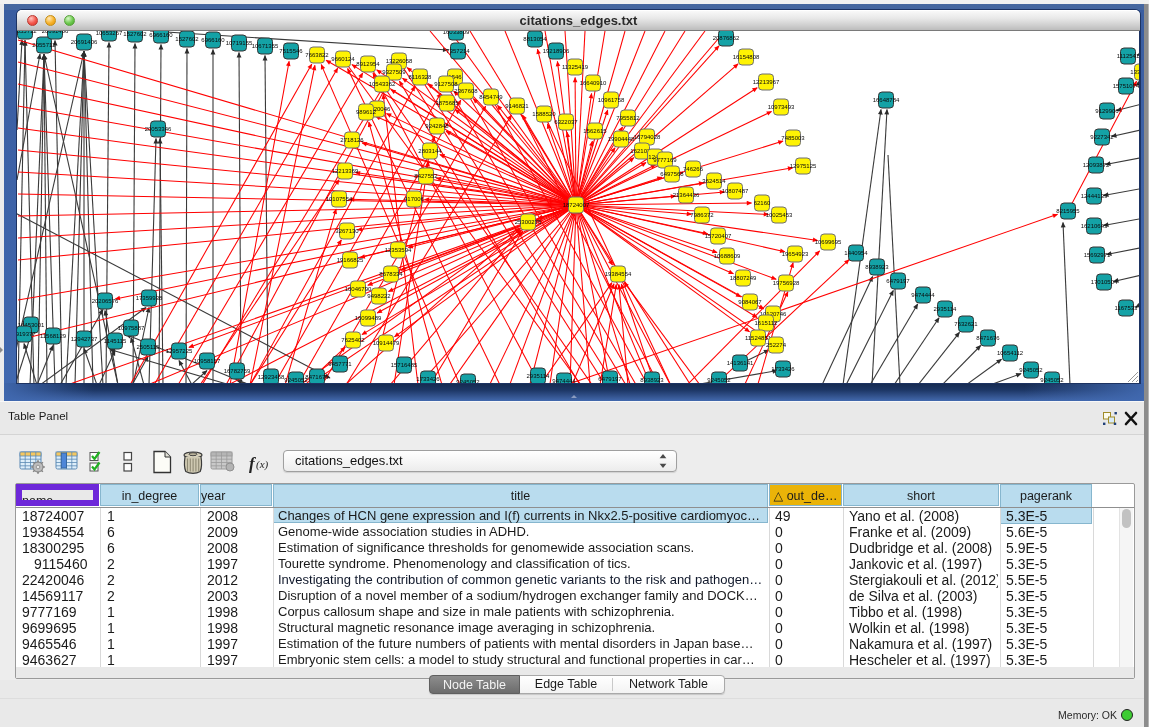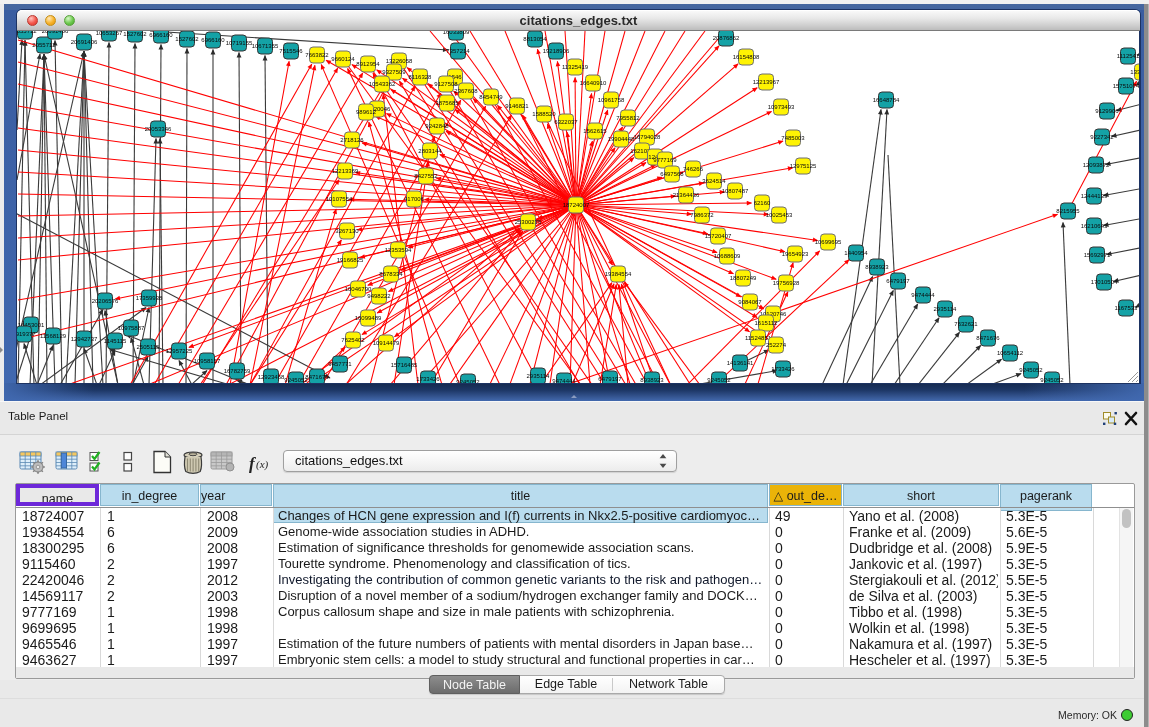--- a/index.html
+++ b/index.html
@@ -637,27 +637,27 @@
   <svg class="abs" style="left:655px;top:452px" width="16" height="18" viewBox="0 0 16 18">
     <path d="M8,2 l3.4,4.2 h-6.8 z" fill="#4a4a4a"></path>
     <path d="M8,16 l3.4,-4.2 h-6.8 z" fill="#4a4a4a"></path>
   </svg>
 
   <div class="abs" style="left:15px;top:483px;width:1120px;height:196px;border:1px solid #9a9a9a;border-radius:2px;background:#fff"></div>
   <div class="abs" style="left:16px;top:667px;width:1118px;height:11px;background:#e9e9e9"></div>
 
   <div class="abs" style="left:1119px;top:508px;width:14px;height:159px;background:#f5f5f5;border-left:1px solid #e3e3e3"></div>
   <div class="abs" style="left:1121.5px;top:509px;width:9px;height:19px;background:#c2c2c2;border-radius:5px"></div>
-  <div style="position:absolute;left:16px;top:484px;width:83px;height:22px;background:#e9e9e9;border:4px solid #6d28d9;text-align:center;font-size:12.5px;line-height:22px;color:#1b1b1b;overflow:hidden;white-space:nowrap">name</div>
+  <div style="position:absolute;left:16px;top:484px;width:83px;height:22px;background:#e9e9e9;border:6px solid #6d28d9;text-align:left;font-size:12.5px;line-height:22px;color:#1b1b1b;overflow:hidden;white-space:nowrap">name</div>
     <div style="position:absolute;left:100px;top:484px;width:99px;height:22px;background:#b9dcee;border:1px solid #86b6ce;text-align:center;font-size:12.5px;line-height:22px;color:#1b1b1b;overflow:hidden;white-space:nowrap">in_degree</div>
     <div style="position:absolute;left:200px;top:484px;width:72px;height:22px;background:#b9dcee;border:1px solid #86b6ce;font-size:12.5px;line-height:22px;color:#1b1b1b;overflow:hidden;white-space:nowrap">year</div>
     <div style="position:absolute;left:273px;top:484px;width:495px;height:39px;background:#b9dcee;border:1px solid #86b6ce;text-align:center;font-size:12.5px;line-height:22px;color:#1b1b1b;overflow:hidden;white-space:nowrap">title</div>
     <div style="position:absolute;left:769px;top:484px;width:73px;height:22px;background:#eab308;border:1px solid #86b6ce;text-align:center;font-size:12.5px;line-height:22px;color:#1b1b1b;overflow:hidden;white-space:nowrap">△ out_de…</div>
     <div style="position:absolute;left:843px;top:484px;width:156px;height:22px;background:#b9dcee;border:1px solid #86b6ce;text-align:center;font-size:12.5px;line-height:22px;color:#1b1b1b;overflow:hidden;white-space:nowrap">short</div>
-    <div style="position:absolute;left:1000px;top:484px;width:92px;height:27px;background:#b9dcee;border:1px solid #86b6ce;text-align:center;font-size:12.5px;line-height:22px;color:#1b1b1b;overflow:hidden;white-space:nowrap">pagerank</div>
+    <div style="position:absolute;left:1000px;top:484px;width:92px;height:40px;background:#b9dcee;border:1px solid #86b6ce;text-align:center;font-size:12.5px;line-height:22px;color:#1b1b1b;overflow:hidden;white-space:nowrap">pagerank</div>
     <div style="position:absolute;left:22px;top:508px;width:76px;height:16px;font-size:14px;line-height:16.5px;color:#1a1a1a;overflow:hidden;white-space:nowrap">18724007</div>
     <div style="position:absolute;left:107px;top:508px;width:92px;height:16px;font-size:14px;line-height:16.5px;color:#1a1a1a;overflow:hidden;white-space:nowrap">1</div>
     <div style="position:absolute;left:207px;top:508px;width:65px;height:16px;font-size:14px;line-height:16.5px;color:#1a1a1a;overflow:hidden;white-space:nowrap">2008</div>
     <div style="position:absolute;left:278px;top:508px;width:489px;height:16px;font-size:13px;line-height:16.5px;color:#1a1a1a;overflow:hidden;white-space:nowrap">Changes of HCN gene expression and I(f) currents in Nkx2.5-positive cardiomyoc…</div>
     <div style="position:absolute;left:775px;top:508px;width:66px;height:16px;font-size:14px;line-height:16.5px;color:#1a1a1a;overflow:hidden;white-space:nowrap">49</div>
     <div style="position:absolute;left:849px;top:508px;width:149px;height:16px;font-size:14px;line-height:16.5px;color:#1a1a1a;overflow:hidden;white-space:nowrap">Yano et al. (2008)</div>
     <div style="position:absolute;left:1006px;top:508px;width:85px;height:16px;font-size:14px;line-height:16.5px;color:#1a1a1a;overflow:hidden;white-space:nowrap">5.3E-5</div>
     <div style="position:absolute;left:22px;top:524px;width:76px;height:16px;font-size:14px;line-height:16.5px;color:#1a1a1a;overflow:hidden;white-space:nowrap">19384554</div>
     <div style="position:absolute;left:107px;top:524px;width:92px;height:16px;font-size:14px;line-height:16.5px;color:#1a1a1a;overflow:hidden;white-space:nowrap">6</div>
     <div style="position:absolute;left:207px;top:524px;width:65px;height:16px;font-size:14px;line-height:16.5px;color:#1a1a1a;overflow:hidden;white-space:nowrap">2009</div>
@@ -665,21 +665,21 @@
     <div style="position:absolute;left:775px;top:524px;width:66px;height:16px;font-size:14px;line-height:16.5px;color:#1a1a1a;overflow:hidden;white-space:nowrap">0</div>
     <div style="position:absolute;left:849px;top:524px;width:149px;height:16px;font-size:14px;line-height:16.5px;color:#1a1a1a;overflow:hidden;white-space:nowrap">Franke et al. (2009)</div>
     <div style="position:absolute;left:1006px;top:524px;width:85px;height:16px;font-size:14px;line-height:16.5px;color:#1a1a1a;overflow:hidden;white-space:nowrap">5.6E-5</div>
     <div style="position:absolute;left:22px;top:540px;width:76px;height:16px;font-size:14px;line-height:16.5px;color:#1a1a1a;overflow:hidden;white-space:nowrap">18300295</div>
     <div style="position:absolute;left:107px;top:540px;width:92px;height:16px;font-size:14px;line-height:16.5px;color:#1a1a1a;overflow:hidden;white-space:nowrap">6</div>
     <div style="position:absolute;left:207px;top:540px;width:65px;height:16px;font-size:14px;line-height:16.5px;color:#1a1a1a;overflow:hidden;white-space:nowrap">2008</div>
     <div style="position:absolute;left:278px;top:540px;width:489px;height:16px;font-size:13px;line-height:16.5px;color:#1a1a1a;overflow:hidden;white-space:nowrap">Estimation of significance thresholds for genomewide association scans.</div>
     <div style="position:absolute;left:775px;top:540px;width:66px;height:16px;font-size:14px;line-height:16.5px;color:#1a1a1a;overflow:hidden;white-space:nowrap">0</div>
     <div style="position:absolute;left:849px;top:540px;width:149px;height:16px;font-size:14px;line-height:16.5px;color:#1a1a1a;overflow:hidden;white-space:nowrap">Dudbridge et al. (2008)</div>
     <div style="position:absolute;left:1006px;top:540px;width:85px;height:16px;font-size:14px;line-height:16.5px;color:#1a1a1a;overflow:hidden;white-space:nowrap">5.9E-5</div>
-    <div style="position:absolute;left:22px;top:556px;width:76px;height:16px;font-size:14px;line-height:16.5px;color:#1a1a1a;overflow:hidden;white-space:nowrap">9115460</div>
+    <div style="position:absolute;left:34px;top:556px;width:76px;height:16px;font-size:14px;line-height:16.5px;color:#1a1a1a;overflow:hidden;white-space:nowrap">9115460</div>
     <div style="position:absolute;left:107px;top:556px;width:92px;height:16px;font-size:14px;line-height:16.5px;color:#1a1a1a;overflow:hidden;white-space:nowrap">2</div>
     <div style="position:absolute;left:207px;top:556px;width:65px;height:16px;font-size:14px;line-height:16.5px;color:#1a1a1a;overflow:hidden;white-space:nowrap">1997</div>
     <div style="position:absolute;left:278px;top:556px;width:489px;height:16px;font-size:13px;line-height:16.5px;color:#1a1a1a;overflow:hidden;white-space:nowrap">Tourette syndrome. Phenomenology and classification of tics.</div>
     <div style="position:absolute;left:775px;top:556px;width:66px;height:16px;font-size:14px;line-height:16.5px;color:#1a1a1a;overflow:hidden;white-space:nowrap">0</div>
     <div style="position:absolute;left:849px;top:556px;width:149px;height:16px;font-size:14px;line-height:16.5px;color:#1a1a1a;overflow:hidden;white-space:nowrap">Jankovic et al. (1997)</div>
     <div style="position:absolute;left:1006px;top:556px;width:85px;height:16px;font-size:14px;line-height:16.5px;color:#1a1a1a;overflow:hidden;white-space:nowrap">5.3E-5</div>
     <div style="position:absolute;left:22px;top:572px;width:76px;height:16px;font-size:14px;line-height:16.5px;color:#1a1a1a;overflow:hidden;white-space:nowrap">22420046</div>
     <div style="position:absolute;left:107px;top:572px;width:92px;height:16px;font-size:14px;line-height:16.5px;color:#1a1a1a;overflow:hidden;white-space:nowrap">2</div>
     <div style="position:absolute;left:207px;top:572px;width:65px;height:16px;font-size:14px;line-height:16.5px;color:#1a1a1a;overflow:hidden;white-space:nowrap">2012</div>
     <div style="position:absolute;left:278px;top:572px;width:489px;height:16px;font-size:13px;line-height:16.5px;color:#0f172a;overflow:hidden;white-space:nowrap">Investigating the contribution of common genetic variants to the risk and pathogen…</div>
@@ -696,20 +696,21 @@
     <div style="position:absolute;left:22px;top:604px;width:76px;height:16px;font-size:14px;line-height:16.5px;color:#1a1a1a;overflow:hidden;white-space:nowrap">9777169</div>
     <div style="position:absolute;left:107px;top:604px;width:92px;height:16px;font-size:14px;line-height:16.5px;color:#1a1a1a;overflow:hidden;white-space:nowrap">1</div>
     <div style="position:absolute;left:207px;top:604px;width:65px;height:16px;font-size:14px;line-height:16.5px;color:#1a1a1a;overflow:hidden;white-space:nowrap">1998</div>
     <div style="position:absolute;left:278px;top:604px;width:489px;height:16px;font-size:13px;line-height:16.5px;color:#1a1a1a;overflow:hidden;white-space:nowrap">Corpus callosum shape and size in male patients with schizophrenia.</div>
     <div style="position:absolute;left:775px;top:604px;width:66px;height:16px;font-size:14px;line-height:16.5px;color:#1a1a1a;overflow:hidden;white-space:nowrap">0</div>
     <div style="position:absolute;left:849px;top:604px;width:149px;height:16px;font-size:14px;line-height:16.5px;color:#1a1a1a;overflow:hidden;white-space:nowrap">Tibbo et al. (1998)</div>
     <div style="position:absolute;left:1006px;top:604px;width:85px;height:16px;font-size:14px;line-height:16.5px;color:#1a1a1a;overflow:hidden;white-space:nowrap">5.3E-5</div>
     <div style="position:absolute;left:22px;top:620px;width:76px;height:16px;font-size:14px;line-height:16.5px;color:#1a1a1a;overflow:hidden;white-space:nowrap">9699695</div>
     <div style="position:absolute;left:107px;top:620px;width:92px;height:16px;font-size:14px;line-height:16.5px;color:#1a1a1a;overflow:hidden;white-space:nowrap">1</div>
     <div style="position:absolute;left:207px;top:620px;width:65px;height:16px;font-size:14px;line-height:16.5px;color:#1a1a1a;overflow:hidden;white-space:nowrap">1998</div>
+    <div style="position:absolute;left:278px;top:620px;width:489px;height:16px;font-size:13px;line-height:16.5px;color:#1a1a1a;overflow:hidden;white-space:nowrap">Structural magnetic resonance image averaging in schizophrenia.</div>
     <div style="position:absolute;left:775px;top:620px;width:66px;height:16px;font-size:14px;line-height:16.5px;color:#1a1a1a;overflow:hidden;white-space:nowrap">0</div>
     <div style="position:absolute;left:849px;top:620px;width:149px;height:16px;font-size:14px;line-height:16.5px;color:#1a1a1a;overflow:hidden;white-space:nowrap">Wolkin et al. (1998)</div>
     <div style="position:absolute;left:1006px;top:620px;width:85px;height:16px;font-size:14px;line-height:16.5px;color:#1a1a1a;overflow:hidden;white-space:nowrap">5.3E-5</div>
     <div style="position:absolute;left:22px;top:636px;width:76px;height:16px;font-size:14px;line-height:16.5px;color:#1a1a1a;overflow:hidden;white-space:nowrap">9465546</div>
     <div style="position:absolute;left:107px;top:636px;width:92px;height:16px;font-size:14px;line-height:16.5px;color:#1a1a1a;overflow:hidden;white-space:nowrap">1</div>
     <div style="position:absolute;left:207px;top:636px;width:65px;height:16px;font-size:14px;line-height:16.5px;color:#1a1a1a;overflow:hidden;white-space:nowrap">1997</div>
     <div style="position:absolute;left:278px;top:636px;width:489px;height:16px;font-size:13px;line-height:16.5px;color:#1a1a1a;overflow:hidden;white-space:nowrap">Estimation of the future numbers of patients with mental disorders in Japan base…</div>
     <div style="position:absolute;left:775px;top:636px;width:66px;height:16px;font-size:14px;line-height:16.5px;color:#1a1a1a;overflow:hidden;white-space:nowrap">0</div>
     <div style="position:absolute;left:849px;top:636px;width:149px;height:16px;font-size:14px;line-height:16.5px;color:#1a1a1a;overflow:hidden;white-space:nowrap">Nakamura et al. (1997)</div>
     <div style="position:absolute;left:1006px;top:636px;width:85px;height:16px;font-size:14px;line-height:16.5px;color:#1a1a1a;overflow:hidden;white-space:nowrap">5.3E-5</div>

